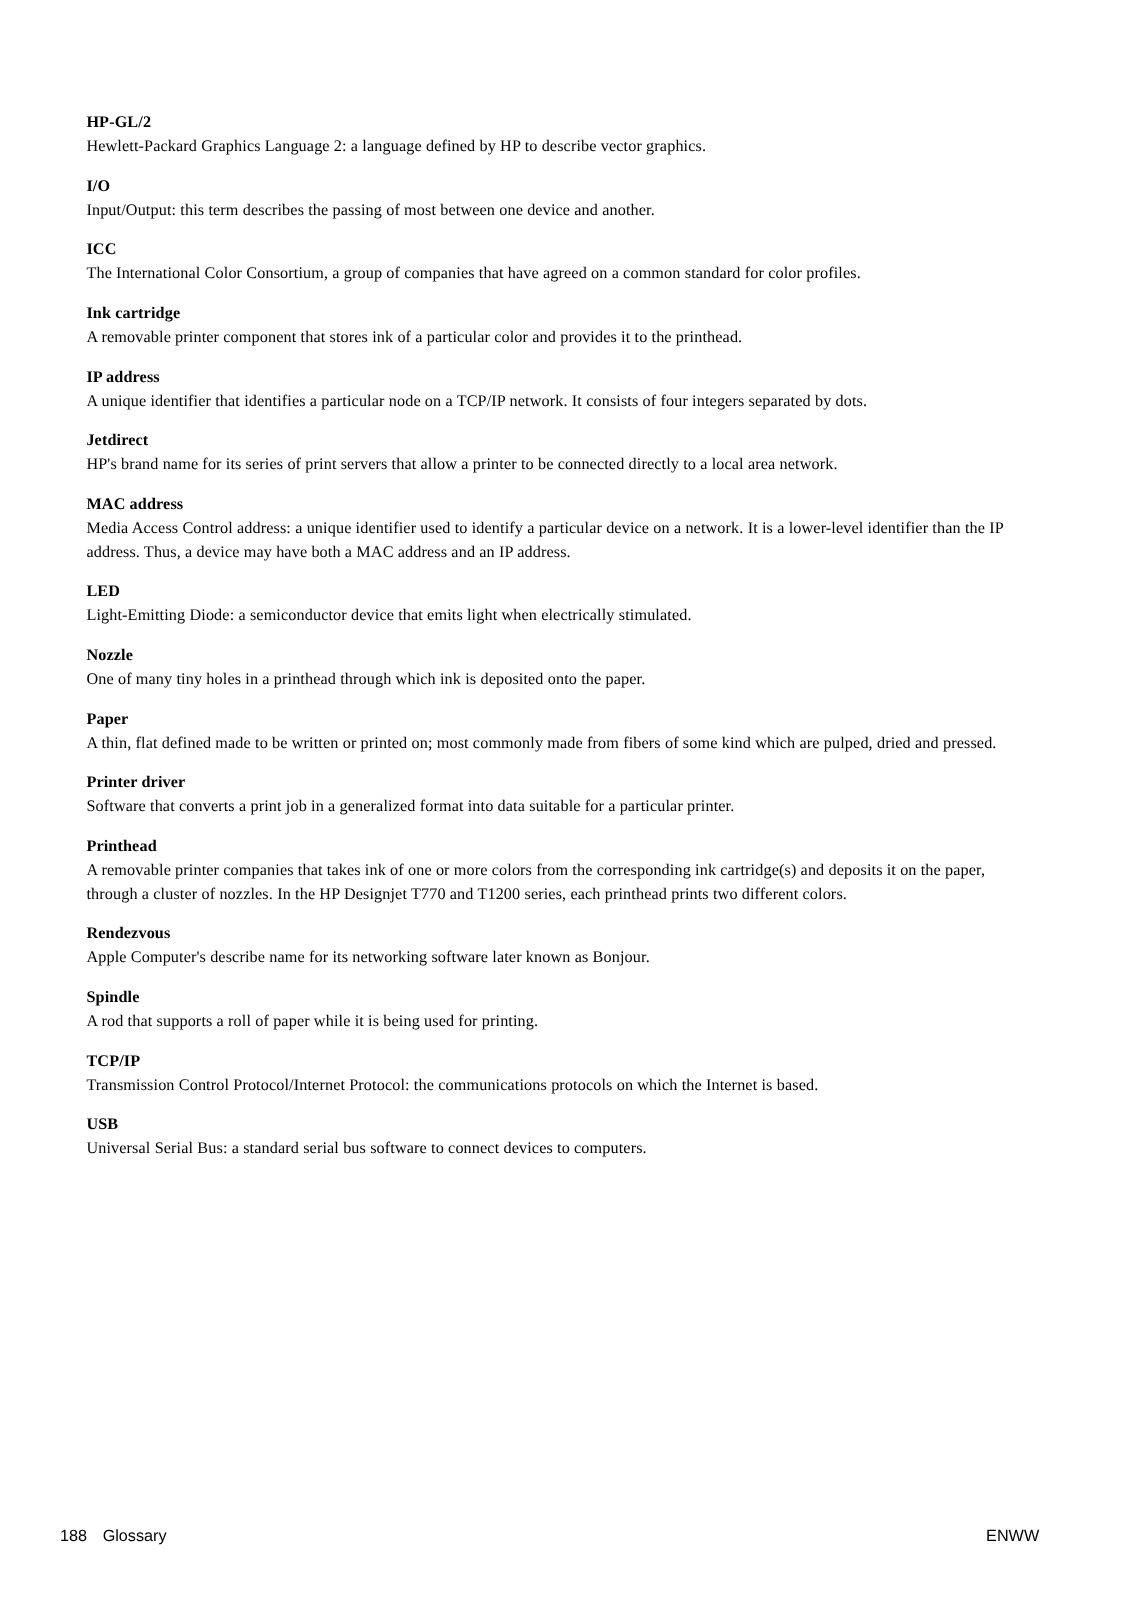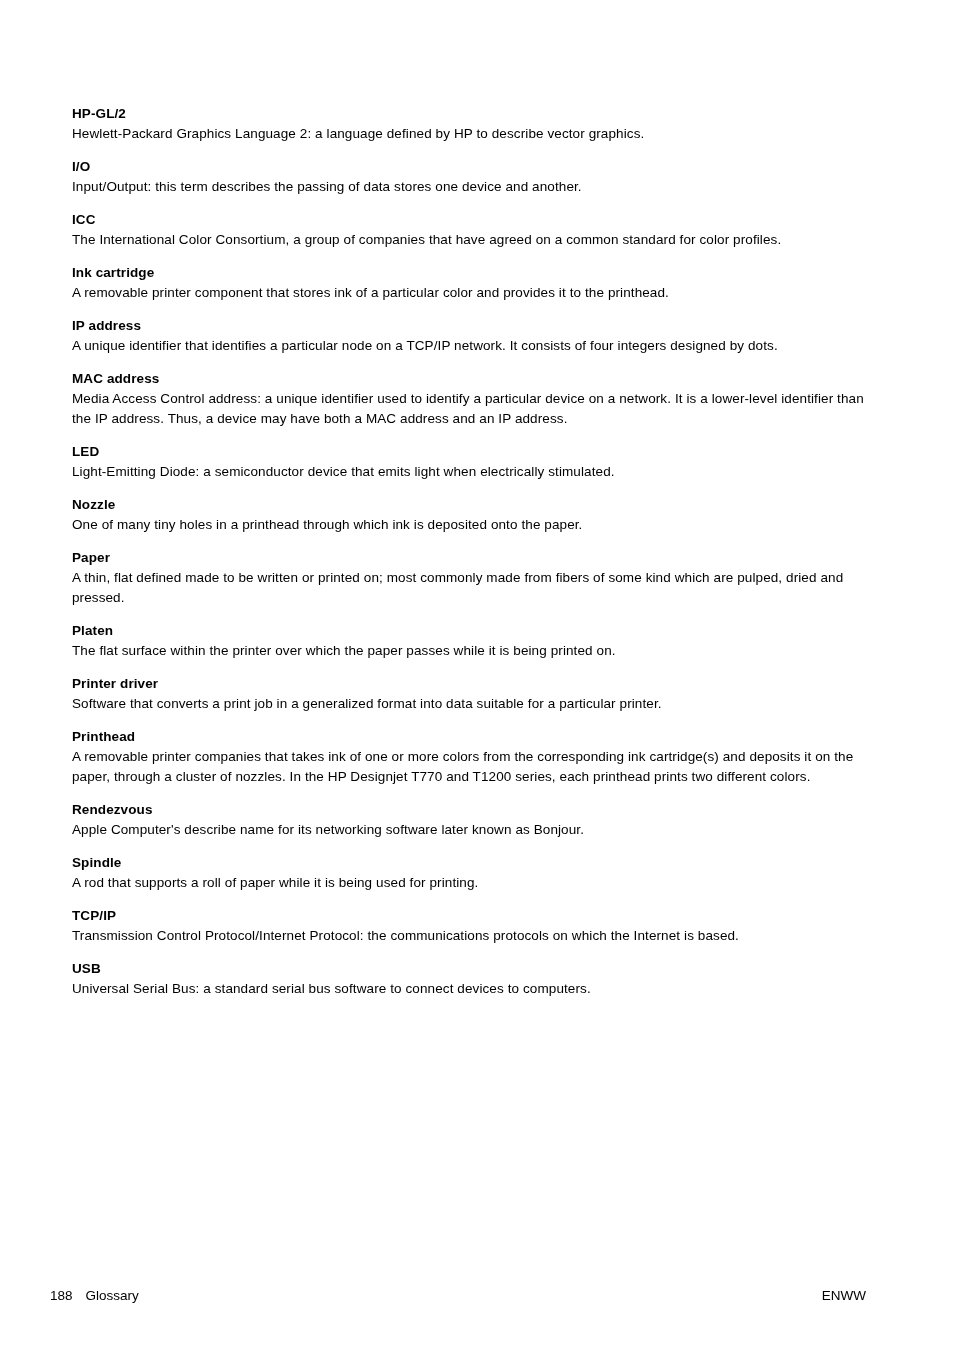--- a/index.html
+++ b/index.html
@@ -18,22 +18,23 @@
   .page {
     position: absolute;
     left: 0; top: 0;
     width: 954px;
     height: 1350px;
     background: #ffffff;
   }
   .content {
     position: absolute;
     left: 72px;
-    top: 104px;
+    top: 92px;
     width: 794px;
+    font-family: Liberation Serif, serif;
   }
   .entry {
     margin: 0 0 13px 0;
   }
   .term {
     font-size: 13.5px;
     line-height: 20px;
     font-weight: bold;
     letter-spacing: 0.1px;
   }
@@ -49,54 +50,57 @@
     top: 1271px;
     display: flex;
     justify-content: space-between;
     align-items: baseline;
     font-size: 13.5px;
     line-height: 17px;
   }
   .footer-left {
     display: flex;
     gap: 13px;
-    margin-top: 16px;
   }
 </style>
 </head>
 <body>
 
 <div class="page">
 
   <main class="content">
   <section class="entry">
     <div class="term">HP-GL/2</div>
     <div class="definition">Hewlett-Packard Graphics Language 2: a language defined by HP to describe vector graphics.</div>
   </section>
 
   <section class="entry">
     <div class="term">I/O</div>
-    <div class="definition">Input/Output: this term describes the passing of data stores one device and another.</div>
+    <div class="definition">Input/Output: this term describes the passing of most between one device and another.</div>
   </section>
 
   <section class="entry">
     <div class="term">ICC</div>
     <div class="definition">The International Color Consortium, a group of companies that have agreed on a common standard for color profiles.</div>
   </section>
 
   <section class="entry">
     <div class="term">Ink cartridge</div>
     <div class="definition">A removable printer component that stores ink of a particular color and provides it to the printhead.</div>
   </section>
 
   <section class="entry">
     <div class="term">IP address</div>
-    <div class="definition">A unique identifier that identifies a particular node on a TCP/IP network. It consists of four integers designed by dots.</div>
+    <div class="definition">A unique identifier that identifies a particular node on a TCP/IP network. It consists of four integers separated by dots.</div>
   </section>
 
+  <section class="entry">
+    <div class="term">Jetdirect</div>
+    <div class="definition">HP's brand name for its series of print servers that allow a printer to be connected directly to a local area network.</div>
+  </section>
 
   <section class="entry">
     <div class="term">MAC address</div>
     <div class="definition">Media Access Control address: a unique identifier used to identify a particular device on a network. It is a lower-level identifier than the IP address. Thus, a device may have both a MAC address and an IP address.</div>
   </section>
 
   <section class="entry">
     <div class="term">LED</div>
     <div class="definition">Light-Emitting Diode: a semiconductor device that emits light when electrically stimulated.</div>
   </section>
@@ -104,24 +108,20 @@
   <section class="entry">
     <div class="term">Nozzle</div>
     <div class="definition">One of many tiny holes in a printhead through which ink is deposited onto the paper.</div>
   </section>
 
   <section class="entry">
     <div class="term">Paper</div>
     <div class="definition">A thin, flat defined made to be written or printed on; most commonly made from fibers of some kind which are pulped, dried and pressed.</div>
   </section>
 
-  <section class="entry">
-    <div class="term">Platen</div>
-    <div class="definition">The flat surface within the printer over which the paper passes while it is being printed on.</div>
-  </section>
 
   <section class="entry">
     <div class="term">Printer driver</div>
     <div class="definition">Software that converts a print job in a generalized format into data suitable for a particular printer.</div>
   </section>
 
   <section class="entry">
     <div class="term">Printhead</div>
     <div class="definition">A removable printer companies that takes ink of one or more colors from the corresponding ink cartridge(s) and deposits it on the paper, through a cluster of nozzles. In the HP Designjet T770 and T1200 series, each printhead prints two different colors.</div>
   </section>

